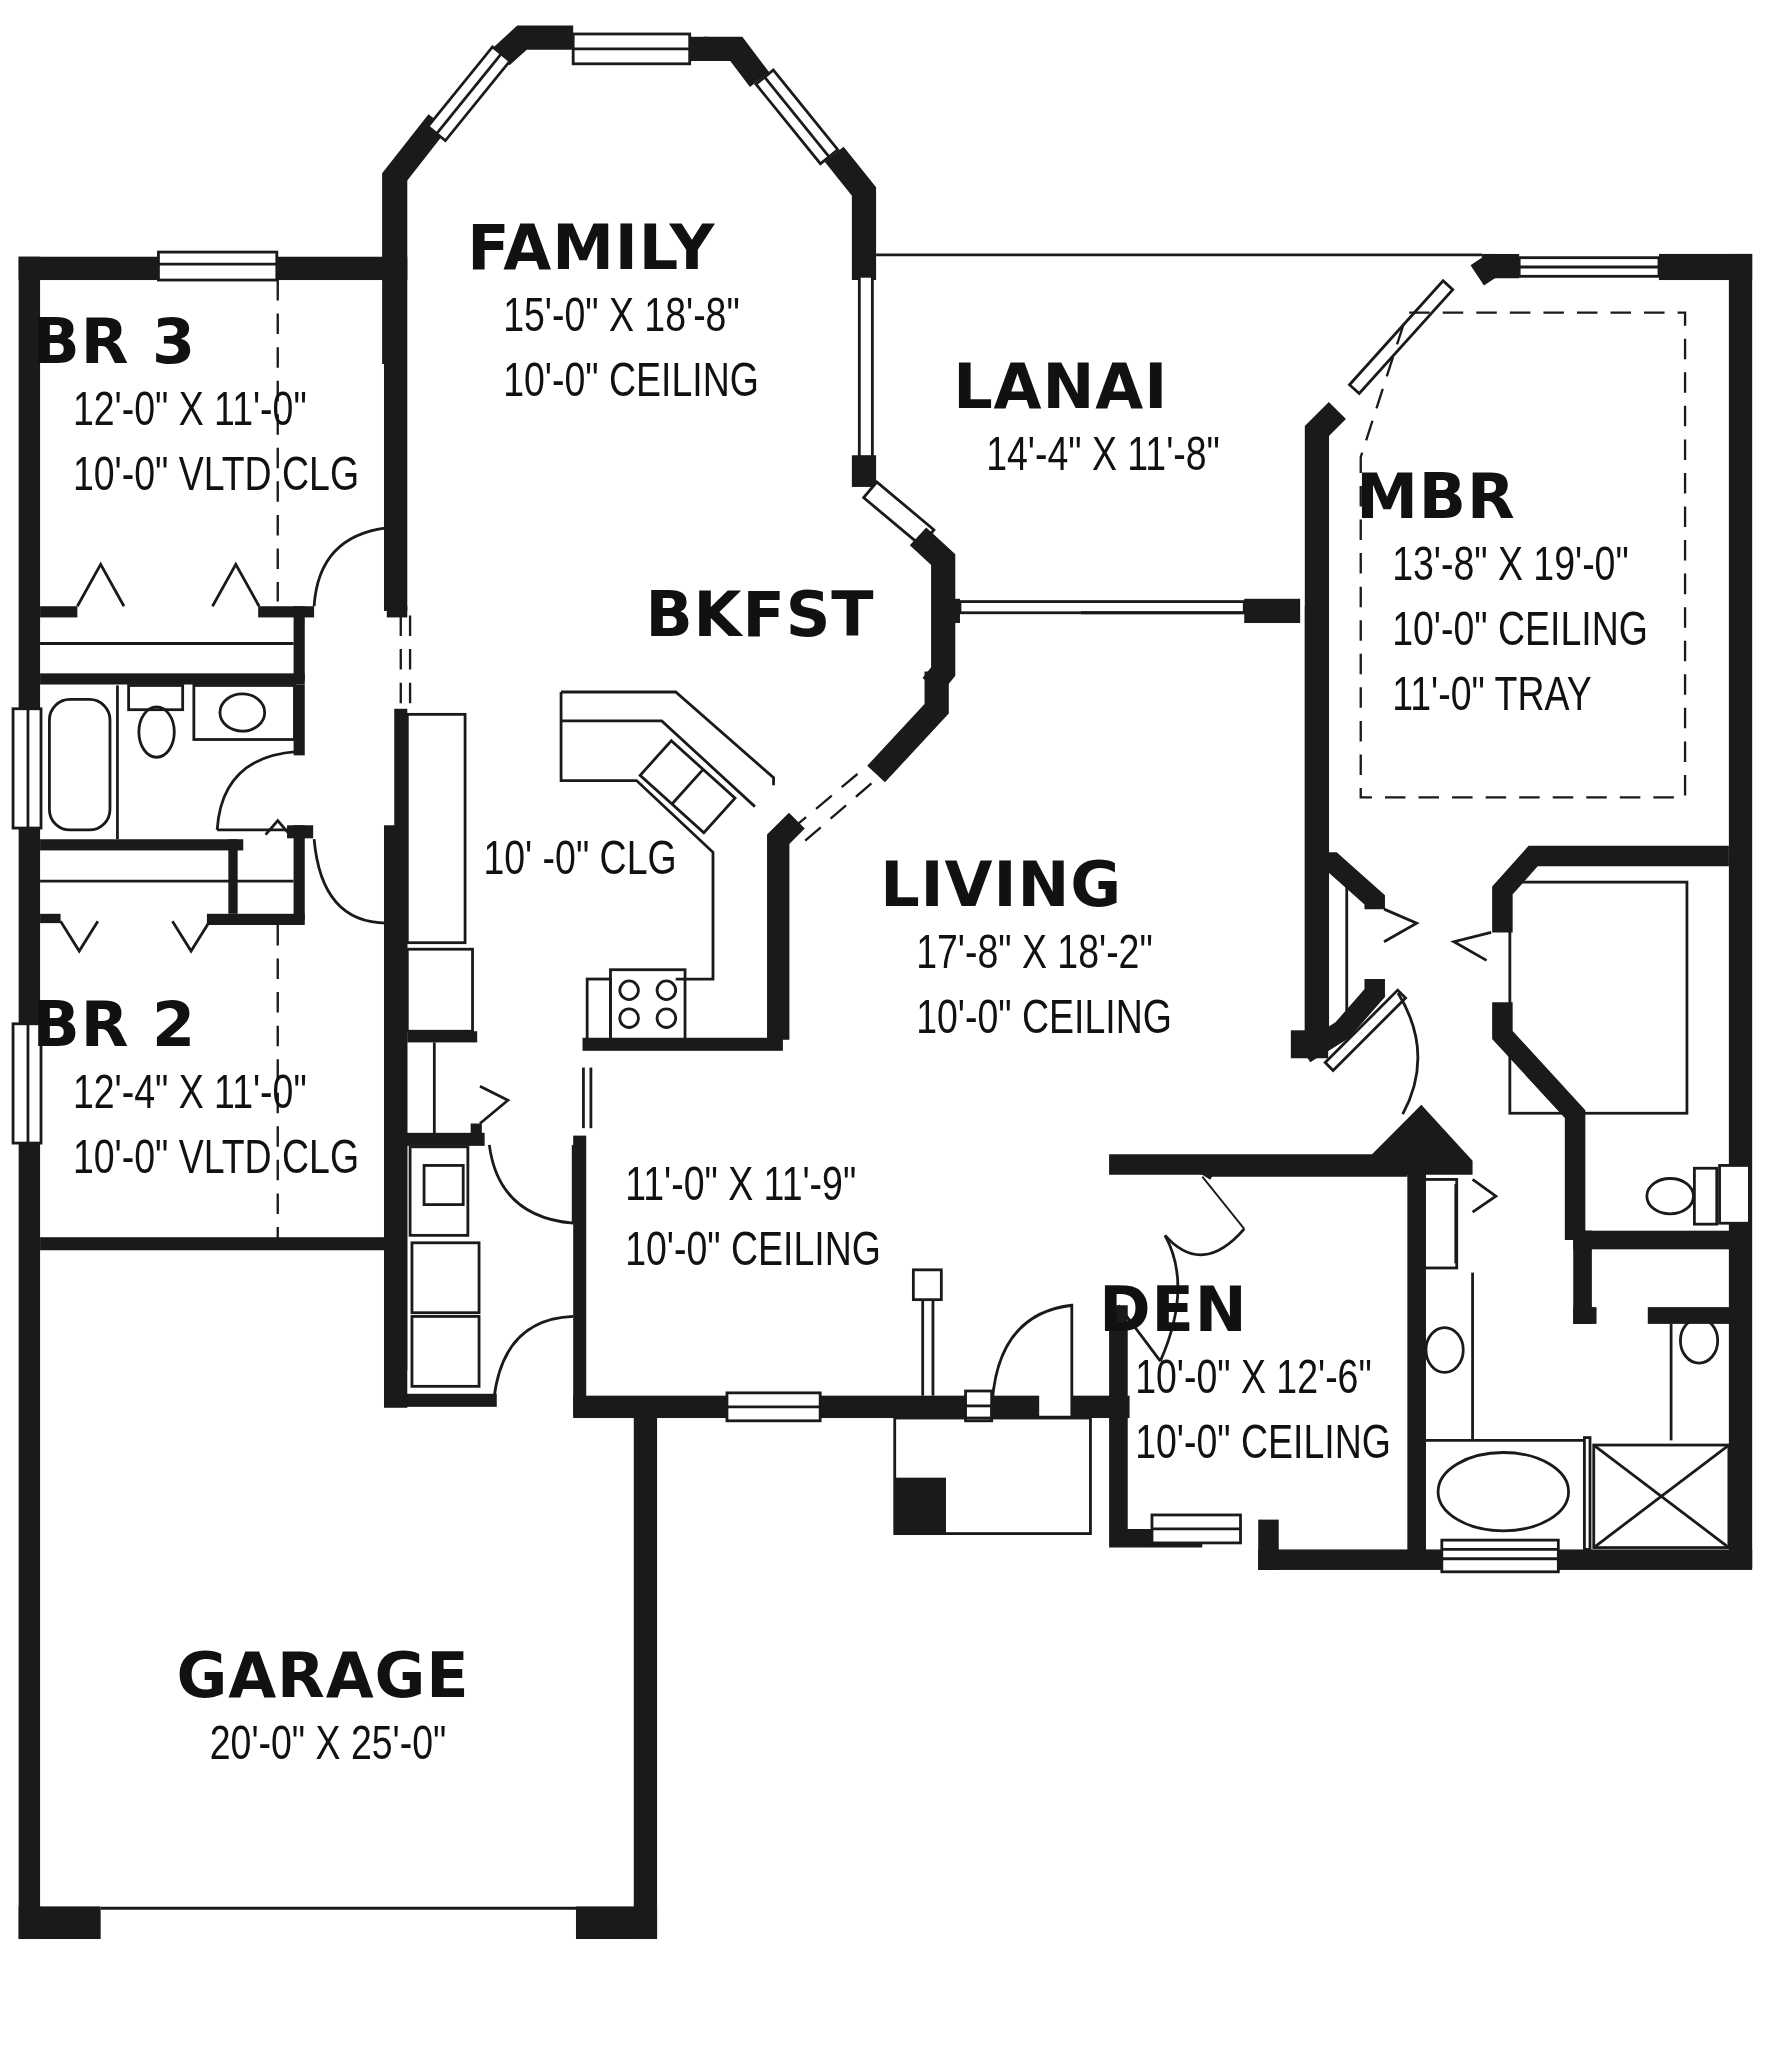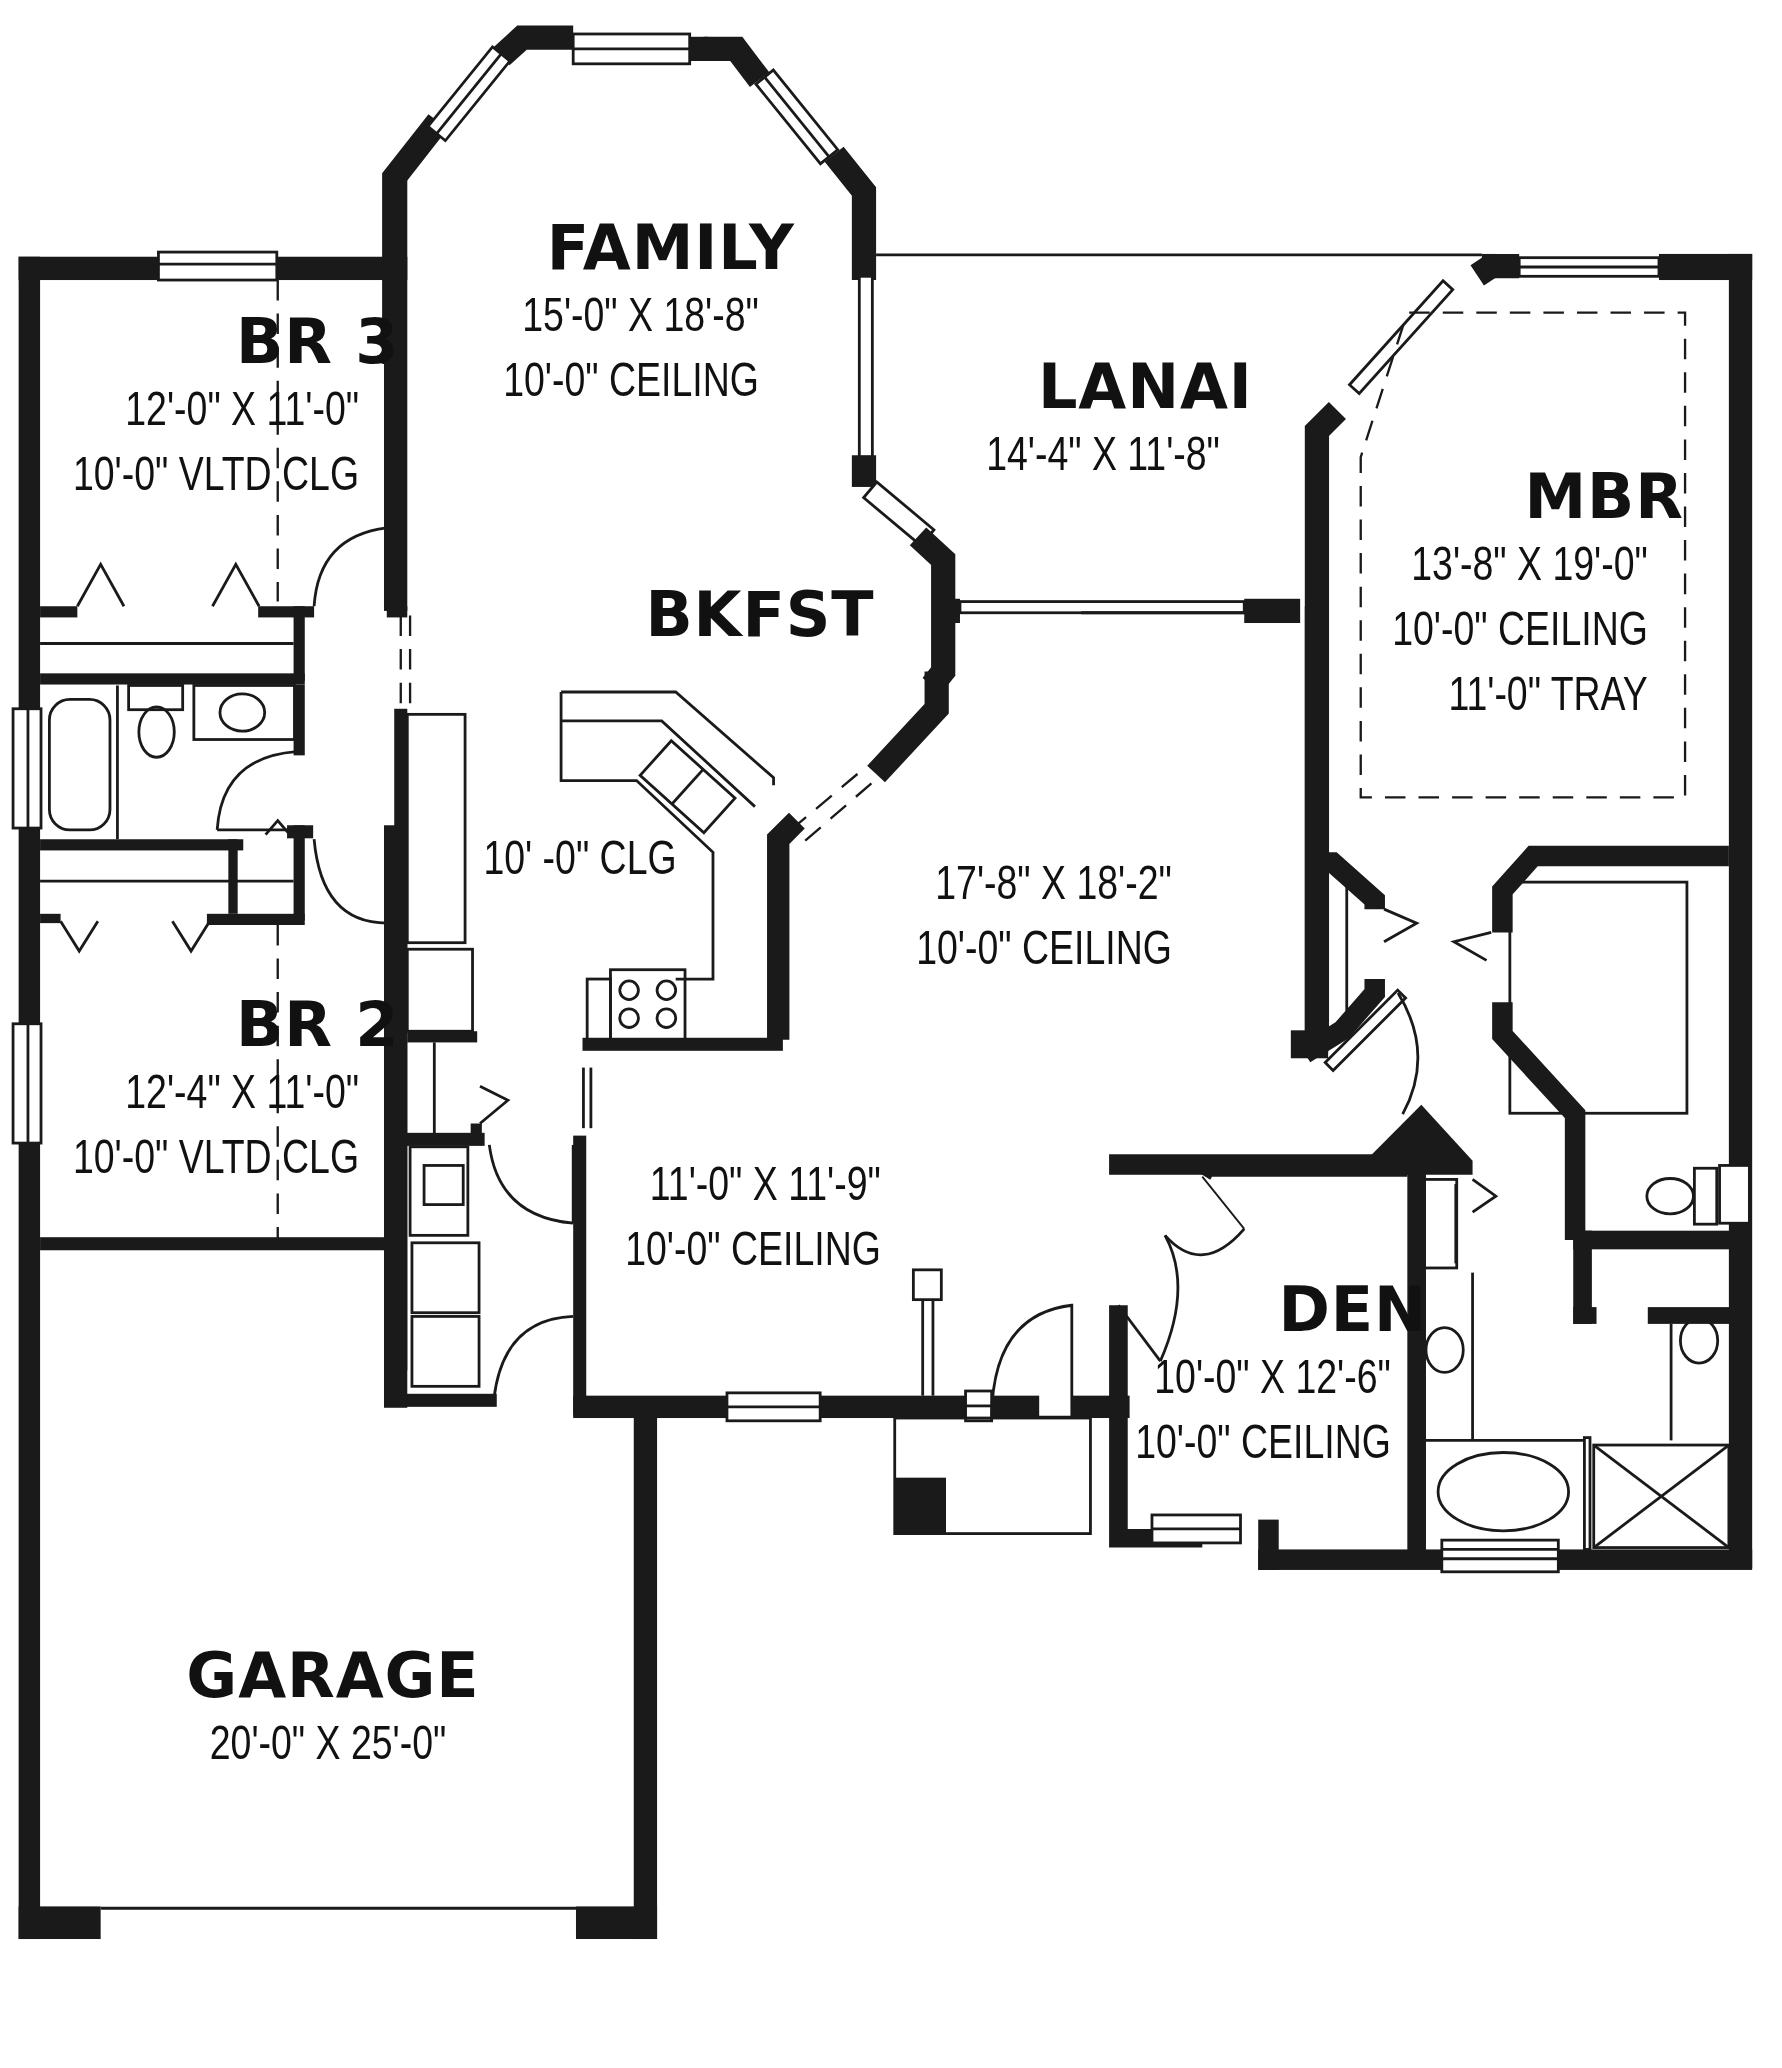--- a/index.html
+++ b/index.html
@@ -3,21 +3,21 @@
 <meta charset="utf-8">
 <style>
   html, body { margin:0; padding:0; background:#ffffff; }
   body { width:1782px; height:2069px; position:relative; overflow:hidden; }
   #plan { position:absolute; left:0; top:0; width:1782px; height:2069px; }
   .wall { fill:#1a1a1a; }
   .wallS { stroke:#1a1a1a; fill:none; stroke-linecap:butt; stroke-linejoin:miter; }
   .thin { stroke:#1a1a1a; stroke-width:3; fill:none; }
   .win { fill:#ffffff; stroke:#1a1a1a; stroke-width:3; }
   .dash { stroke:#1a1a1a; stroke-width:2.5; fill:none; stroke-dasharray:22 14; }
-  .room-label { position:absolute; text-align:right; color:#111; white-space:nowrap; transform:translateX(-50%); }
+  .room-label { position:absolute; text-align:left; color:#111; white-space:nowrap; transform:translateX(-50%); }
   .room-name { font-family:"DejaVu Sans", sans-serif; font-weight:bold; font-size:62px; line-height:69px; letter-spacing:0.9px; }
   .room-dim { font-family:"Liberation Sans Narrow","Liberation Sans", sans-serif; font-size:48px; line-height:65px; transform:scaleX(0.78); transform-origin:center; display:block; }
 </style>
 </head>
 <body>
 
 <svg id="plan" viewBox="0 0 1912 2219" xmlns="http://www.w3.org/2000/svg">
 
   <g>
     <polyline class="wallS" stroke-width="26" points="423,390 423,190 470,130"></polyline>
@@ -282,20 +282,21 @@
 
 <div class="room-label" style="left:760px; top:580px;">
   <div class="room-name">BKFST</div>
 </div>
 
 <div class="room-label" style="left:580px; top:825px;">
   <span class="room-dim">10' -0" CLG</span>
 </div>
 
 <div class="room-label" style="left:1044px; top:850px;">
+  <div class="room-name">LIVING</div>
   <span class="room-dim">17'-8" X 18'-2"</span>
   <span class="room-dim">10'-0" CEILING</span>
 </div>
 
 <div class="room-label" style="left:216px; top:990px;">
   <div class="room-name">BR 2</div>
   <span class="room-dim">12'-4" X 11'-0"</span>
   <span class="room-dim">10'-0" VLTD CLG</span>
 </div>
 

